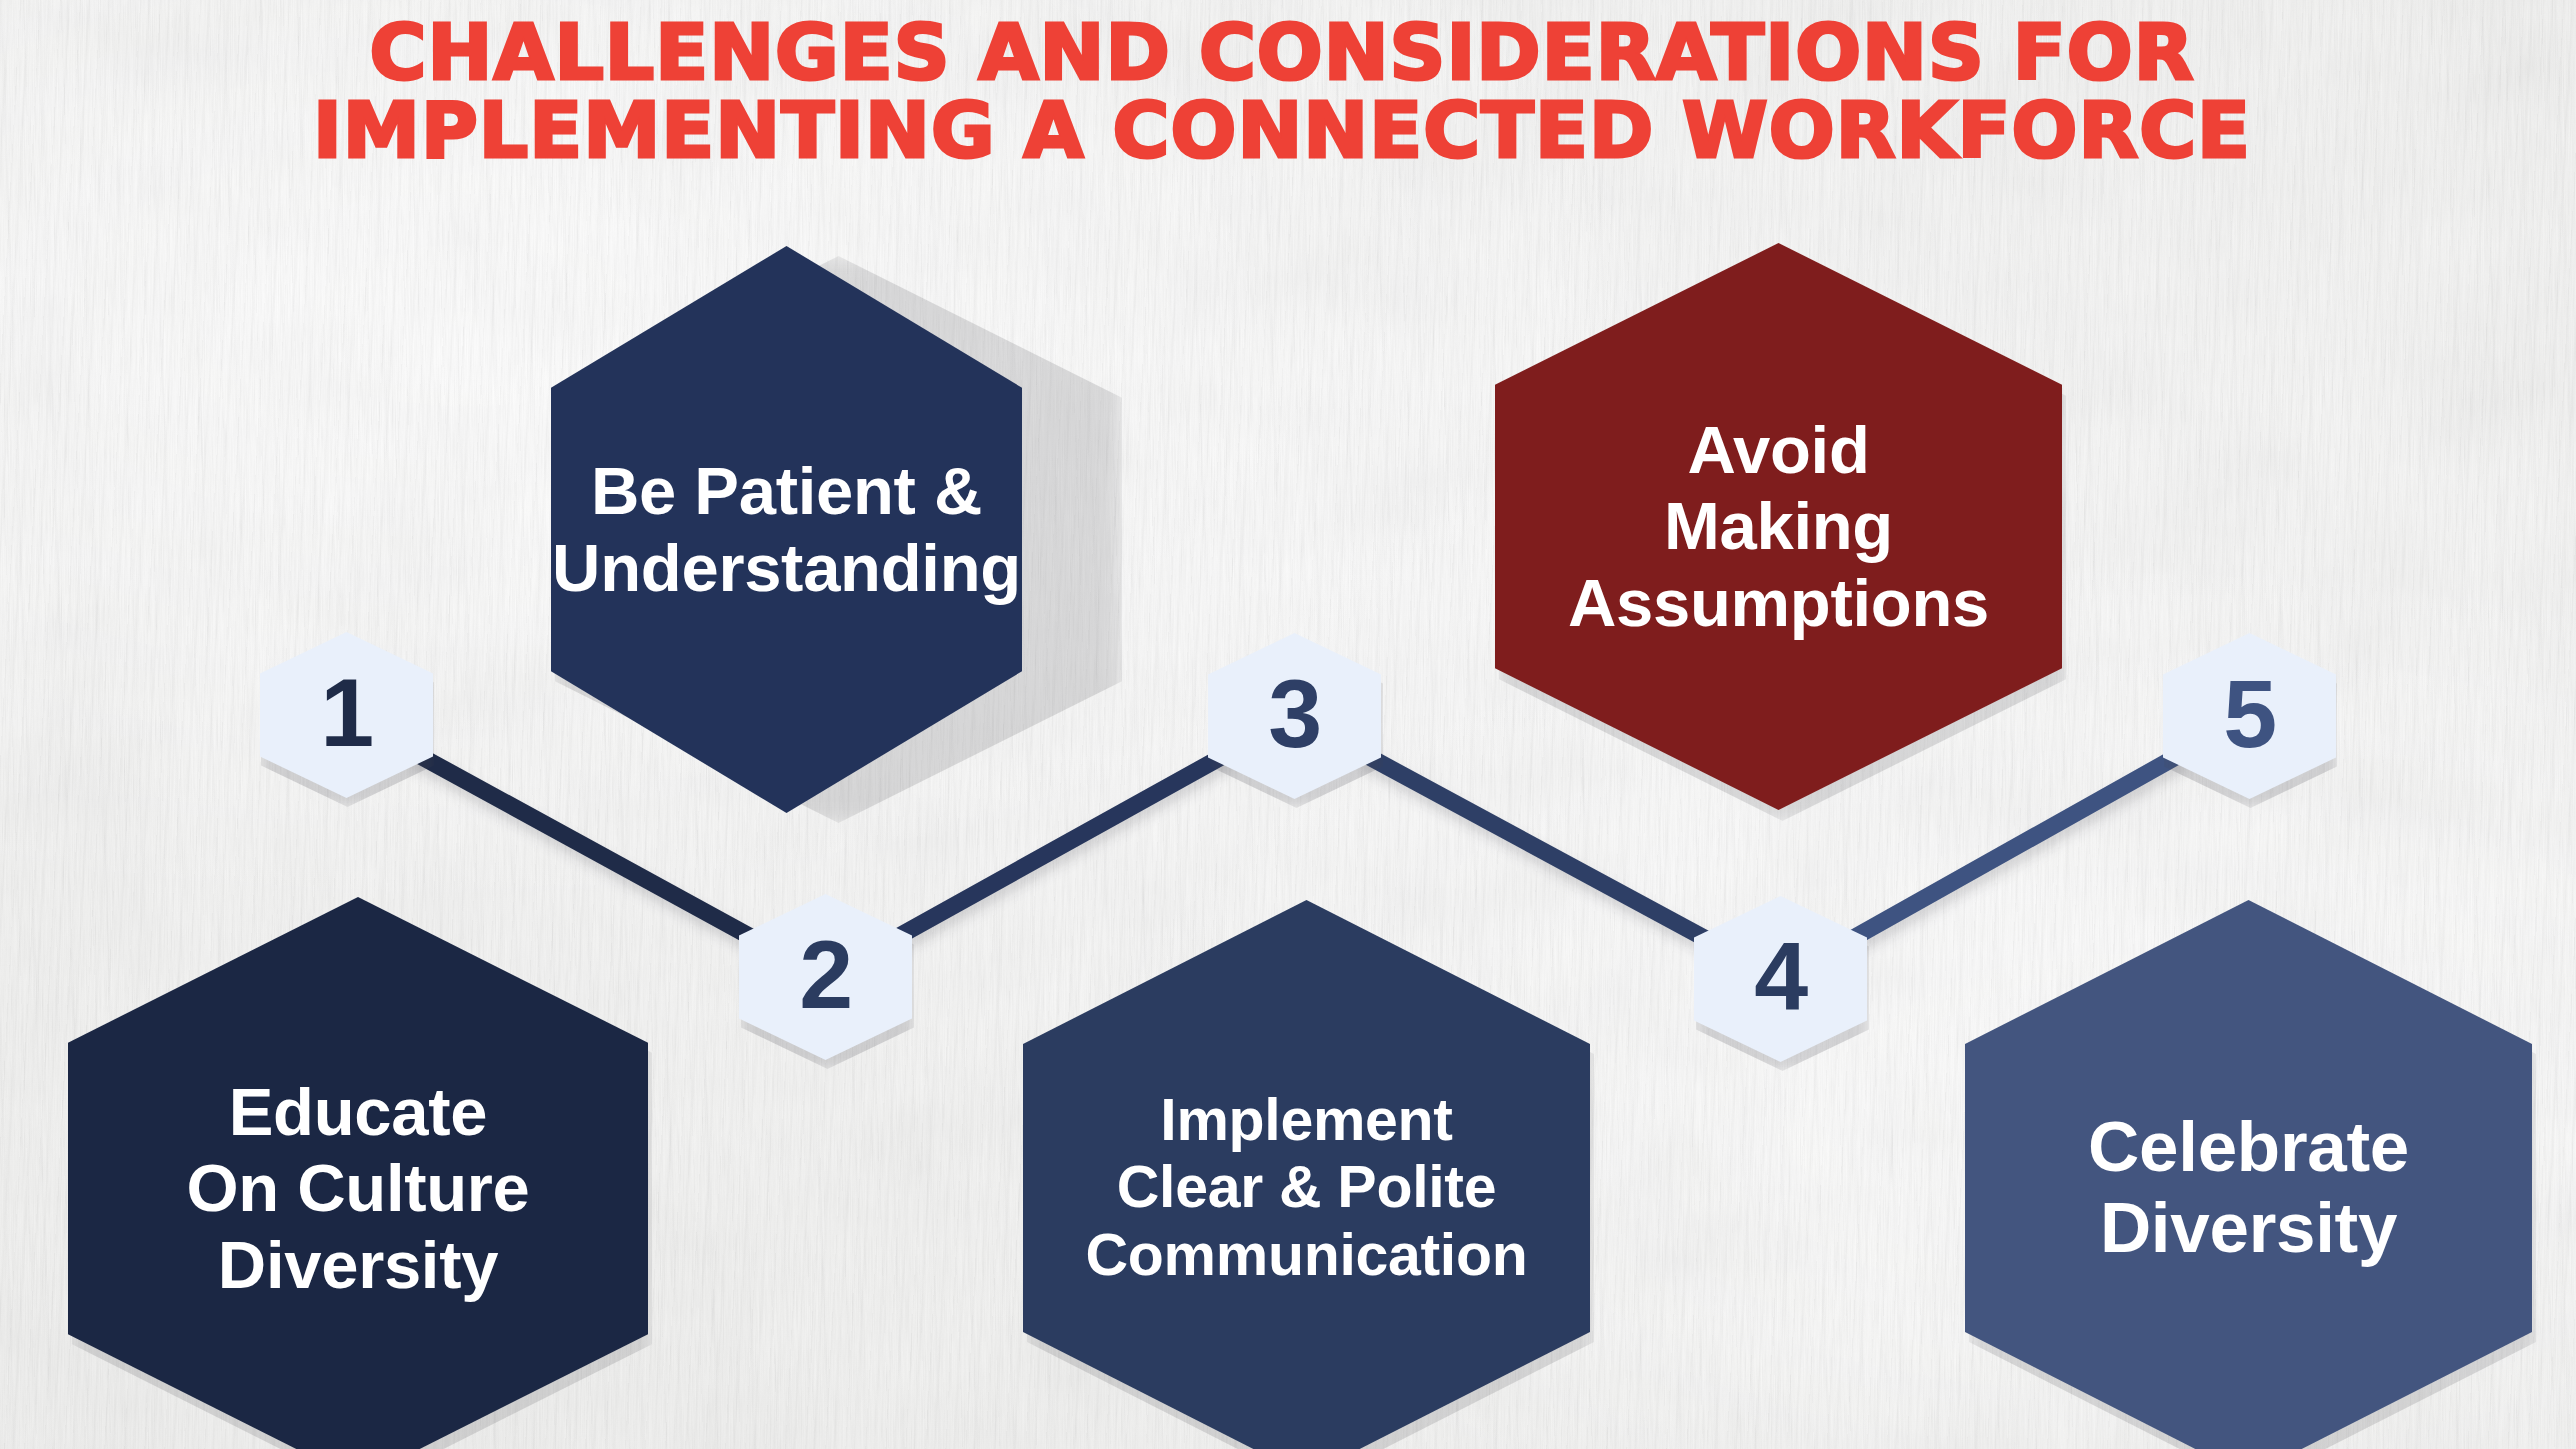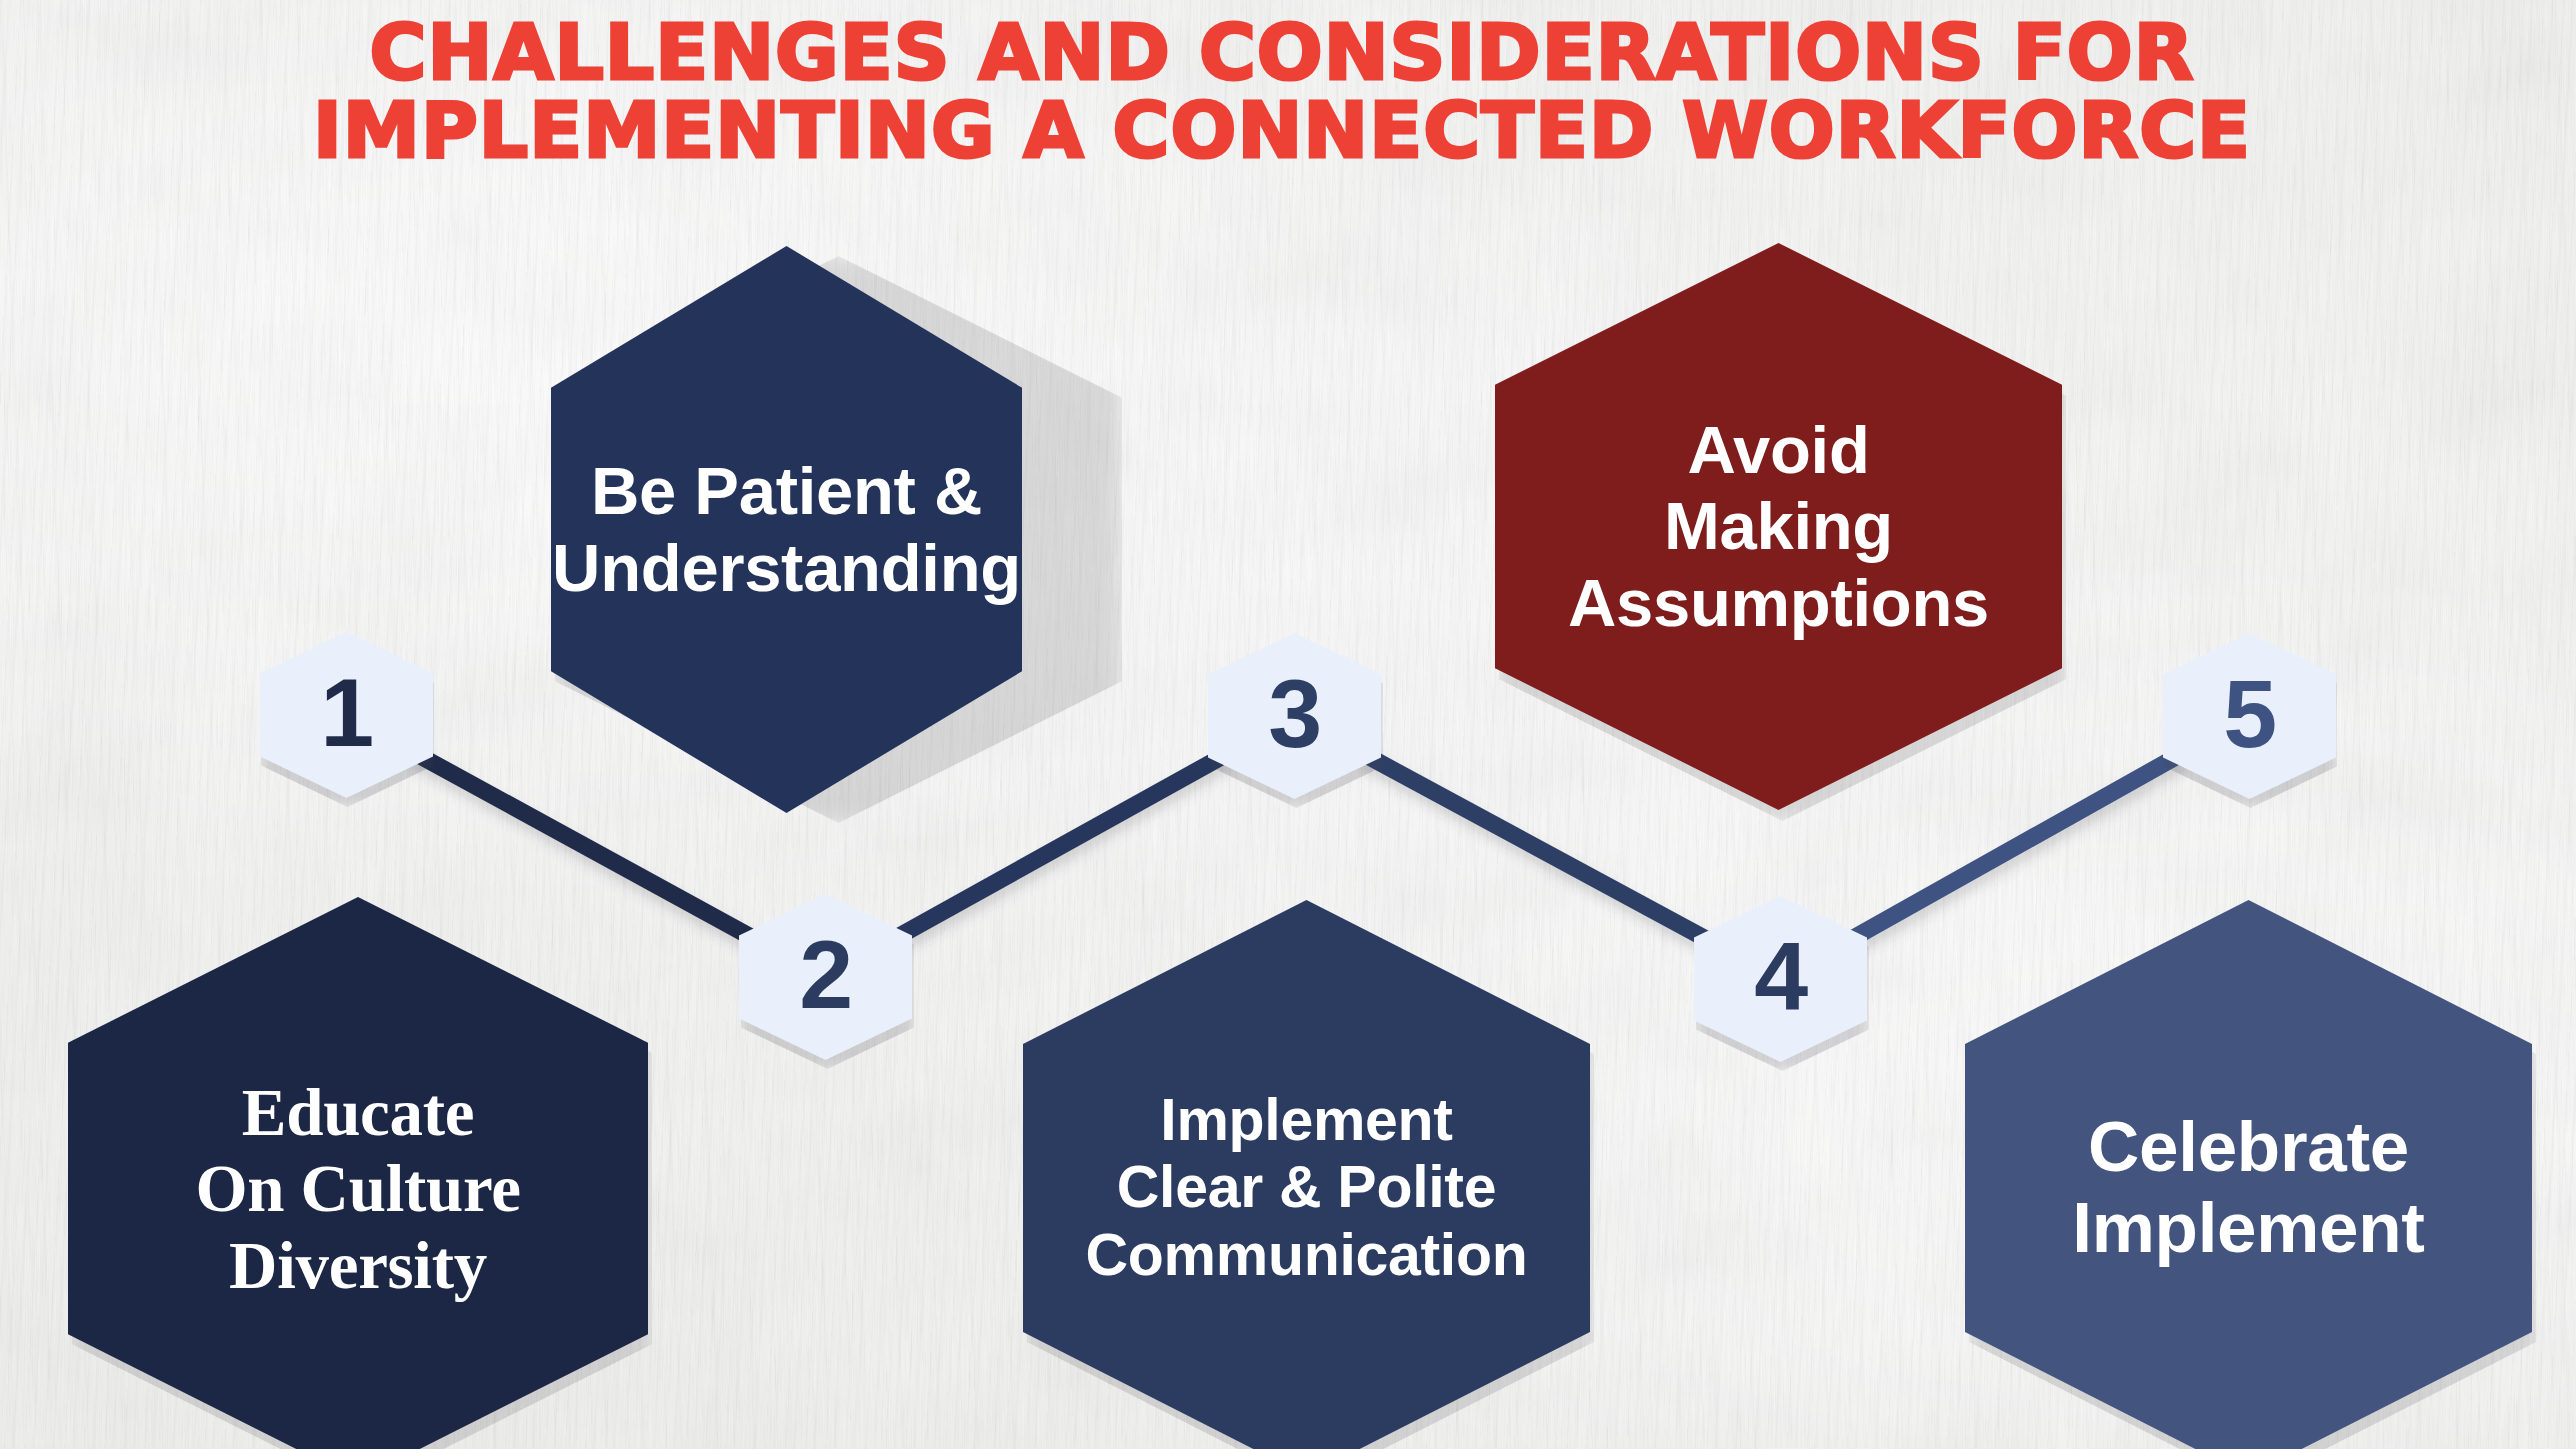--- a/index.html
+++ b/index.html
@@ -157,41 +157,41 @@
 <div class="connector" id="c3" style="left: 1361px; top: 744px; width: 401px; transform: rotate(0.495441rad); background: rgb(46, 63, 102);"></div>
 <div class="connector" id="c4" style="left: 1847px; top: 933px; width: 385px; transform: rotate(-0.511409rad); background: rgb(62, 83, 129);"></div>
 
 <div class="hexshadow" id="hs0" style="left: 72px; top: 907px; width: 580px; height: 583px;"></div>
 <div class="hexshadow" id="hs1" style="left: 555px; top: 256px; width: 567px; height: 567px;"></div>
 <div class="hexshadow" id="hs2" style="left: 1027px; top: 910px; width: 567px; height: 576px;"></div>
 <div class="hexshadow" id="hs3" style="left: 1499px; top: 254px; width: 567px; height: 567px;"></div>
 <div class="hexshadow" id="hs4" style="left: 1969px; top: 910px; width: 567px; height: 576px;"></div>
 
 <div class="hex" id="h0" style="left: 68px; top: 897px; width: 580px; height: 583px; background: rgb(27, 39, 68);">
-  <span class="hex-label" style="font-size: 67px; font-family: Liberation Serif, serif;">Educate
+  <span class="hex-label" style="font-size: 67px;">Educate
 On Culture
 Diversity</span>
 </div>
 <div class="hex" id="h1" style="left: 551px; top: 246px; width: 471px; height: 567px; background: rgb(35, 51, 90);">
   <span class="hex-label" style="font-size: 67px;">Be Patient &amp;
 Understanding</span>
 </div>
 <div class="hex" id="h2" style="left: 1023px; top: 900px; width: 567px; height: 576px; background: rgb(43, 60, 96);">
   <span class="hex-label" style="font-size: 59px;">Implement
 Clear &amp; Polite
 Communication</span>
 </div>
 <div class="hex" id="h3" style="left: 1495px; top: 243px; width: 567px; height: 567px; background: #7f1d1d;">
   <span class="hex-label" style="font-size: 67px;">Avoid
 Making
 Assumptions</span>
 </div>
 <div class="hex" id="h4" style="left: 1965px; top: 900px; width: 567px; height: 576px; background: rgb(67, 85, 127);">
   <span class="hex-label" style="font-size: 71px;">Celebrate
-Implement</span>
+Diversity</span>
 </div>
 
 <div class="badgeshadow" id="bs0" style="left: 261px; top: 641px; width: 173px; height: 166px;"></div>
 <div class="badgeshadow" id="bs1" style="left: 741px; top: 903px; width: 173px; height: 166px;"></div>
 <div class="badgeshadow" id="bs2" style="left: 1210px; top: 642px; width: 173px; height: 166px;"></div>
 <div class="badgeshadow" id="bs3" style="left: 1696px; top: 905px; width: 173px; height: 166px;"></div>
 <div class="badgeshadow" id="bs4" style="left: 2164px; top: 642px; width: 173px; height: 166px;"></div>
 
 <div class="badge" id="b0" style="left: 260px; top: 632px; width: 173px; height: 166px; background: rgb(233, 240, 251);">
   <span class="num" style="color: rgb(31, 43, 72);">1</span>

